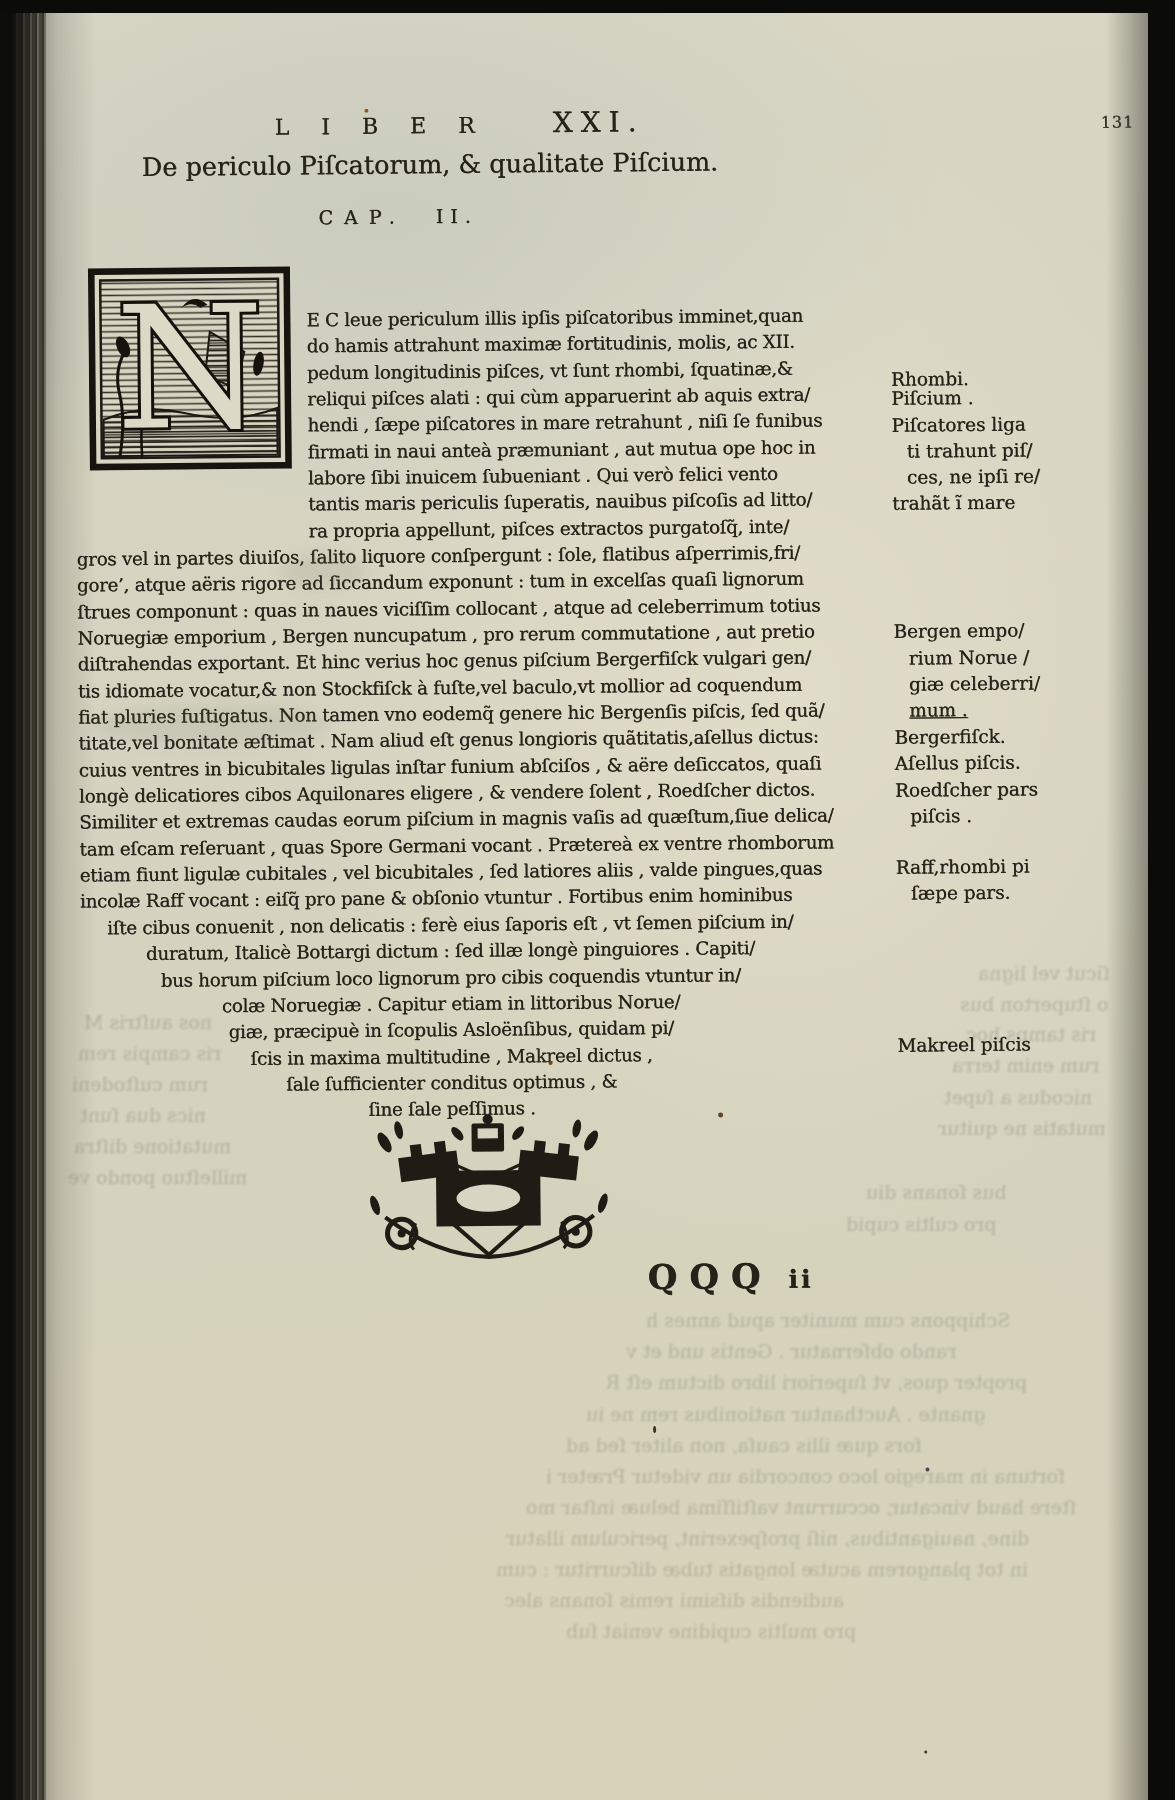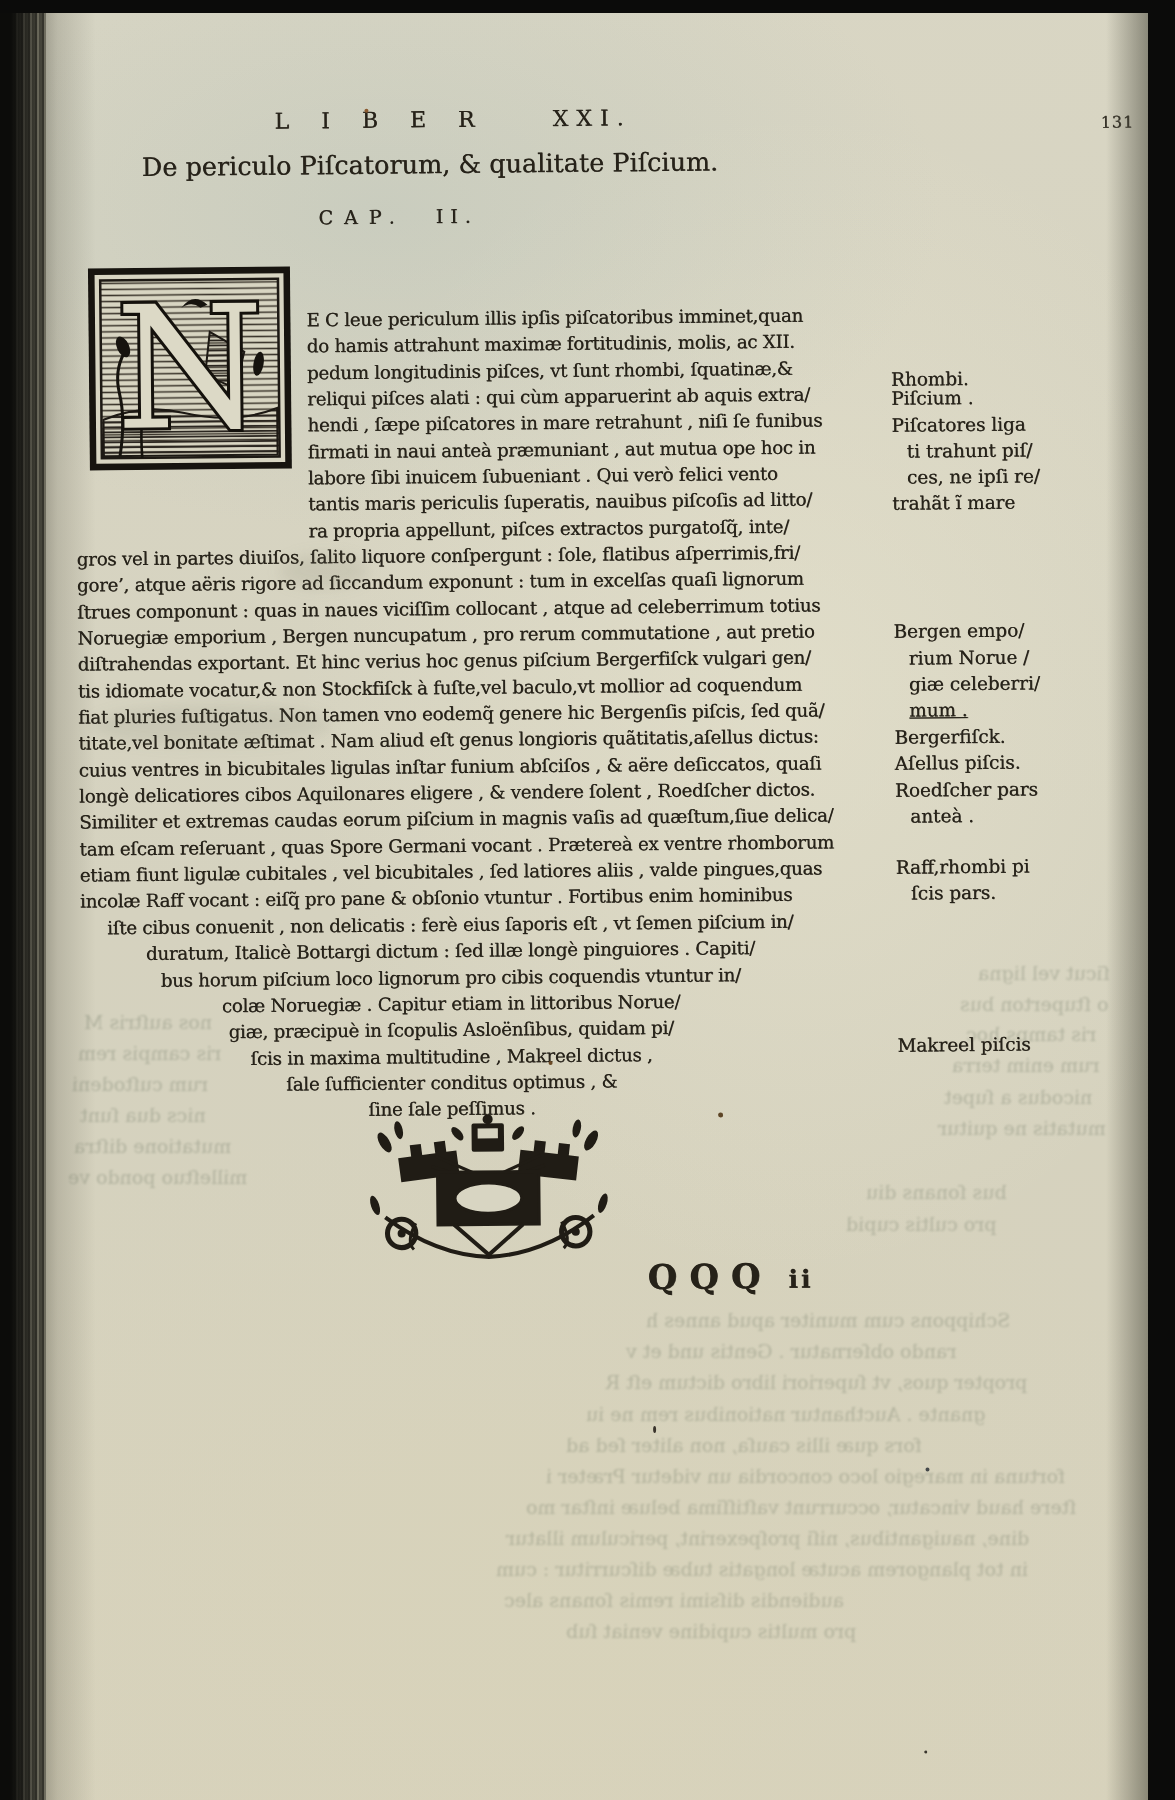--- a/index.html
+++ b/index.html
@@ -30,21 +30,21 @@
   }
   .topbar{position:absolute;left:0;top:0;width:1175px;height:13px;background:#0b0b0a;}
   .rightbar{position:absolute;right:0;top:0;width:27px;height:1800px;background:#0b0b0a;}
 
   .content{position:absolute;left:0;top:0;width:1175px;height:1800px;
     transform:rotate(-0.55deg);transform-origin:420px 260px;color:#262219;}
   .ink{text-shadow:0.4px 0.2px 0 rgba(34,29,22,0.78);}
 
   .header-row{position:absolute;left:250px;top:94px;display:flex;align-items:baseline;}
   .header-book{font-size:22px;letter-spacing:32px;}
-  .header-num{font-size:22px;letter-spacing:8px;margin-left:46px;}
+  .header-num{font-size:28px;letter-spacing:8px;margin-left:46px;}
   .pagenum{position:absolute;left:1076px;top:106px;font-size:16px;letter-spacing:1px;opacity:0.9;}
   .title{position:absolute;left:48px;top:136px;width:714px;text-align:center;font-size:25.5px;white-space:nowrap;}
   .cap-row{position:absolute;left:293px;top:192px;display:flex;}
   .cap-label{font-size:19px;letter-spacing:11px;}
   .cap-num{font-size:19px;letter-spacing:7px;margin-left:30px;}
 
   .dropcap{position:absolute;left:62px;top:252px;width:202px;height:202px;}
 
   .body-ind{position:absolute;left:280px;top:293px;font-size:18.2px;line-height:26.35px;letter-spacing:-0.25px;}
   .body-full{position:absolute;left:48px;top:530px;width:714px;font-size:18.2px;line-height:26.35px;letter-spacing:-0.25px;}
@@ -185,23 +185,23 @@
         <div class="margin-note indent" style="top: 432px;">ti trahunt piſ/</div>
         <div class="margin-note indent" style="top: 458px;">ces, ne ipſi re/</div>
         <div class="margin-note" style="top: 484px;">trahãt ĩ mare</div>
         <div class="margin-note" style="top: 612px;">Bergen empo/</div>
         <div class="margin-note indent" style="top: 639px;">rium Norue /</div>
         <div class="margin-note indent" style="top: 665px;">giæ celeberri/</div>
         <div class="margin-note indent" style="top: 691px; text-decoration: underline;">mum .</div>
         <div class="margin-note" style="top: 718px;">Bergerfiſck.</div>
         <div class="margin-note" style="top: 744px;">Aſellus piſcis.</div>
         <div class="margin-note" style="top: 771px;">Roedſcher pars</div>
-        <div class="margin-note indent" style="top: 797px;">anteà .</div>
+        <div class="margin-note indent" style="top: 797px;">piſcis .</div>
         <div class="margin-note" style="top: 848px;">Raff,rhombi pi</div>
-        <div class="margin-note indent" style="top: 874px;">ſcis pars.</div>
+        <div class="margin-note indent" style="top: 874px;">ſæpe pars.</div>
         <div class="margin-note" style="top: 1026px;">Makreel piſcis</div>
       </div>
 
     <div class="ornament">
       <svg viewBox="0 0 245 165" width="248" height="168">
         <g stroke="#201c15" fill="none" stroke-width="3">
           <path d="M20,104 Q70,142 122,144 Q176,142 226,104" stroke-width="4"></path>
           <g fill="#201c15" stroke="none">
             <path d="M34,42 h13 v-11 h11 v11 h13 v-11 h11 v11 h10 v24 h-58 z" transform="rotate(-7 63 50)"></path>
             <path d="M153,42 h13 v-11 h11 v11 h13 v-11 h11 v11 h10 v24 h-58 z" transform="rotate(7 182 50)"></path>

